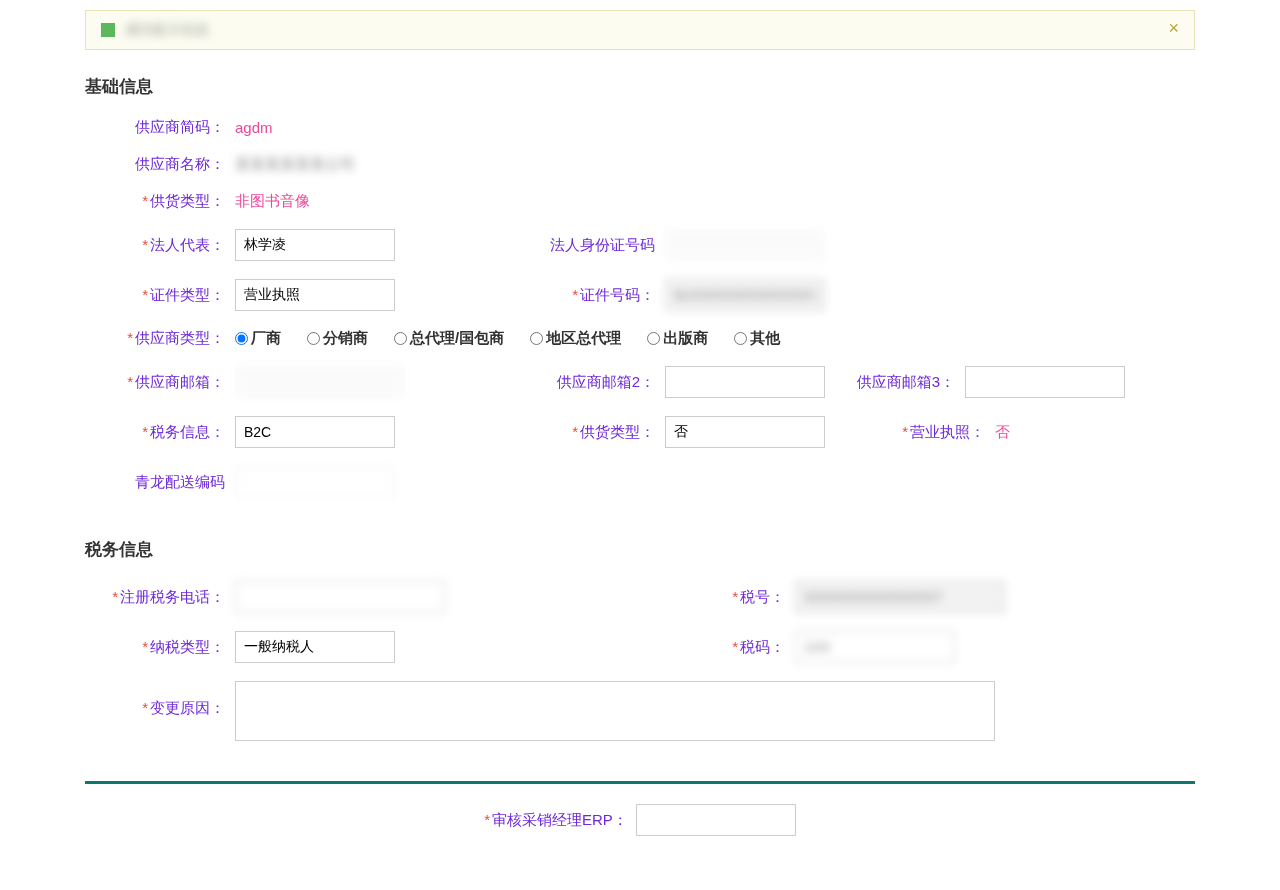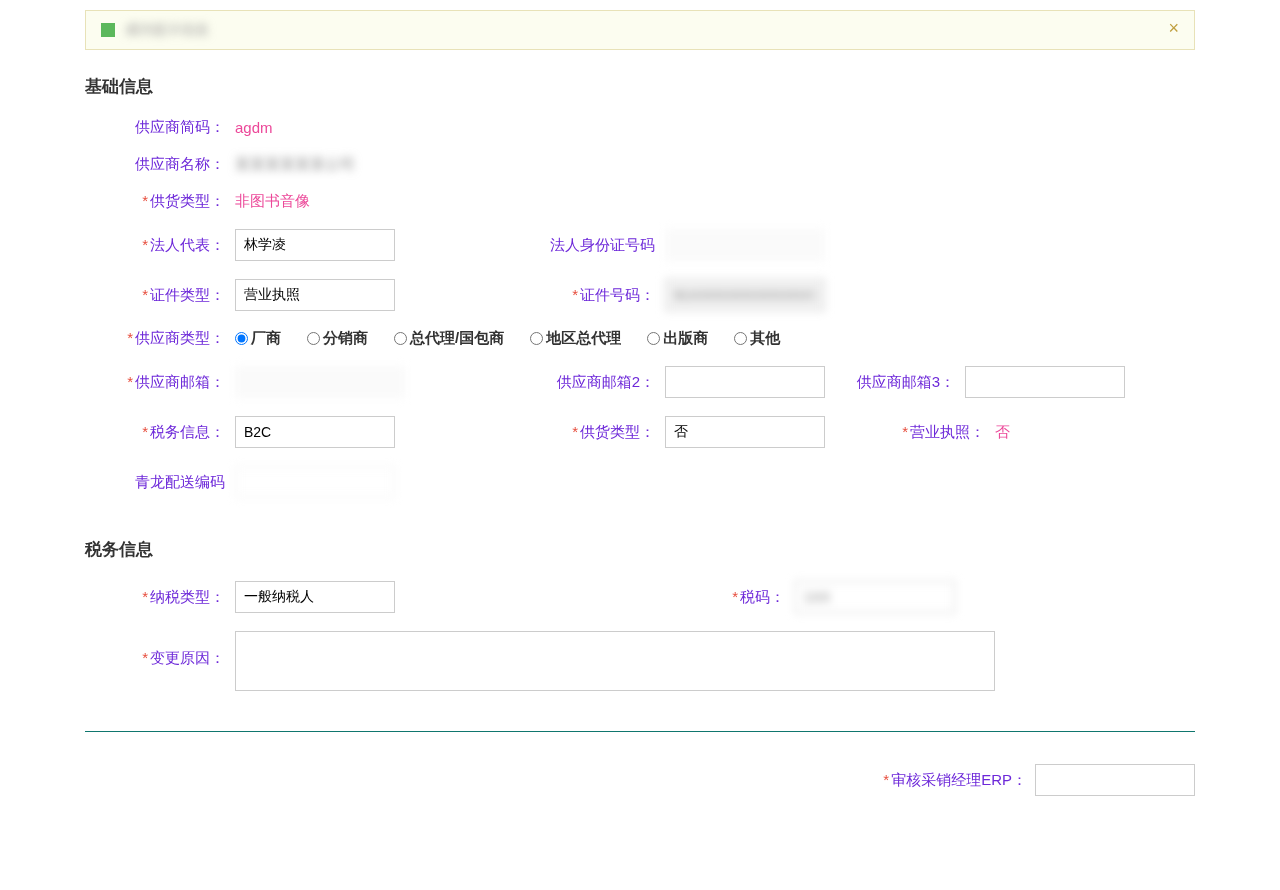--- a/index.html
+++ b/index.html
@@ -125,25 +125,25 @@
     }
     .textarea {
       width: 760px;
       height: 60px;
       border: 1px solid #ccc;
       padding: 6px 8px;
       font-size: 14px;
       resize: none;
     }
     .footer {
-      border-top: 1px solid #0f766e;
-      padding-top: 32px;
+      border-top: 3px solid #0f766e;
+      padding-top: 20px;
       display: flex;
       flex-direction: column;
-      align-items: flex-end;
+      align-items: center;
       gap: 15px;
     }
     .footer-row {
       display: flex;
       align-items: center;
     }
     .wide-label {
       width: 170px;
     }
     .tax-field {
@@ -284,20 +284,30 @@
       <div class="form-field field-1">
         <div class="label">青龙配送编码</div>
         <input class="input input-blur" style="border-color: rgb(238, 238, 238);" value="">
       </div>
     </div>
   </div>
 
   <div class="form-section">
     <div class="section-title">税务信息</div>
 
+    <div class="form-row">
+      <div class="tax-field tax-left">
+        <div class="label required">注册税务电话：</div>
+        <input class="input input-wide input-blur" value="" style="">
+      </div>
+      <div class="tax-field tax-right">
+        <div class="label required" style="width:70px">税号：</div>
+        <input class="input input-wide input-readonly input-blur" value="XXXXXXXXXXXXXX7" style="">
+      </div>
+    </div>
 
     <div class="form-row">
       <div class="tax-field tax-left">
         <div class="label required">纳税类型：</div>
         <input class="input" value="一般纳税人" style="">
       </div>
       <div class="tax-field tax-right">
         <div class="label required" style="width:70px">税码：</div>
         <input class="input input-blur" value="1XX" style="">
       </div>

